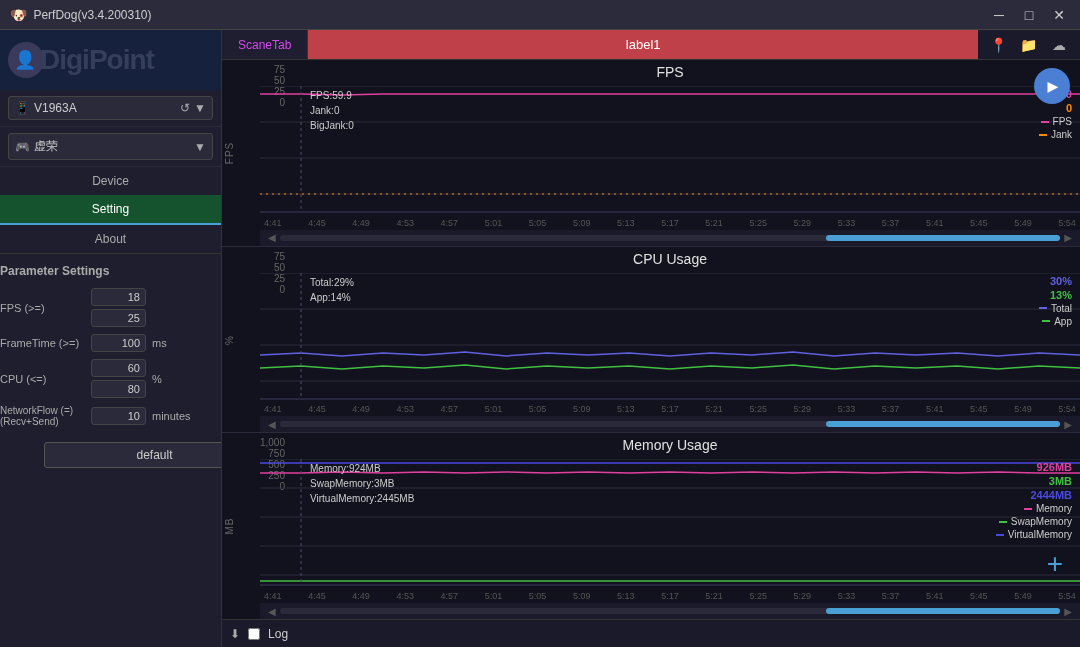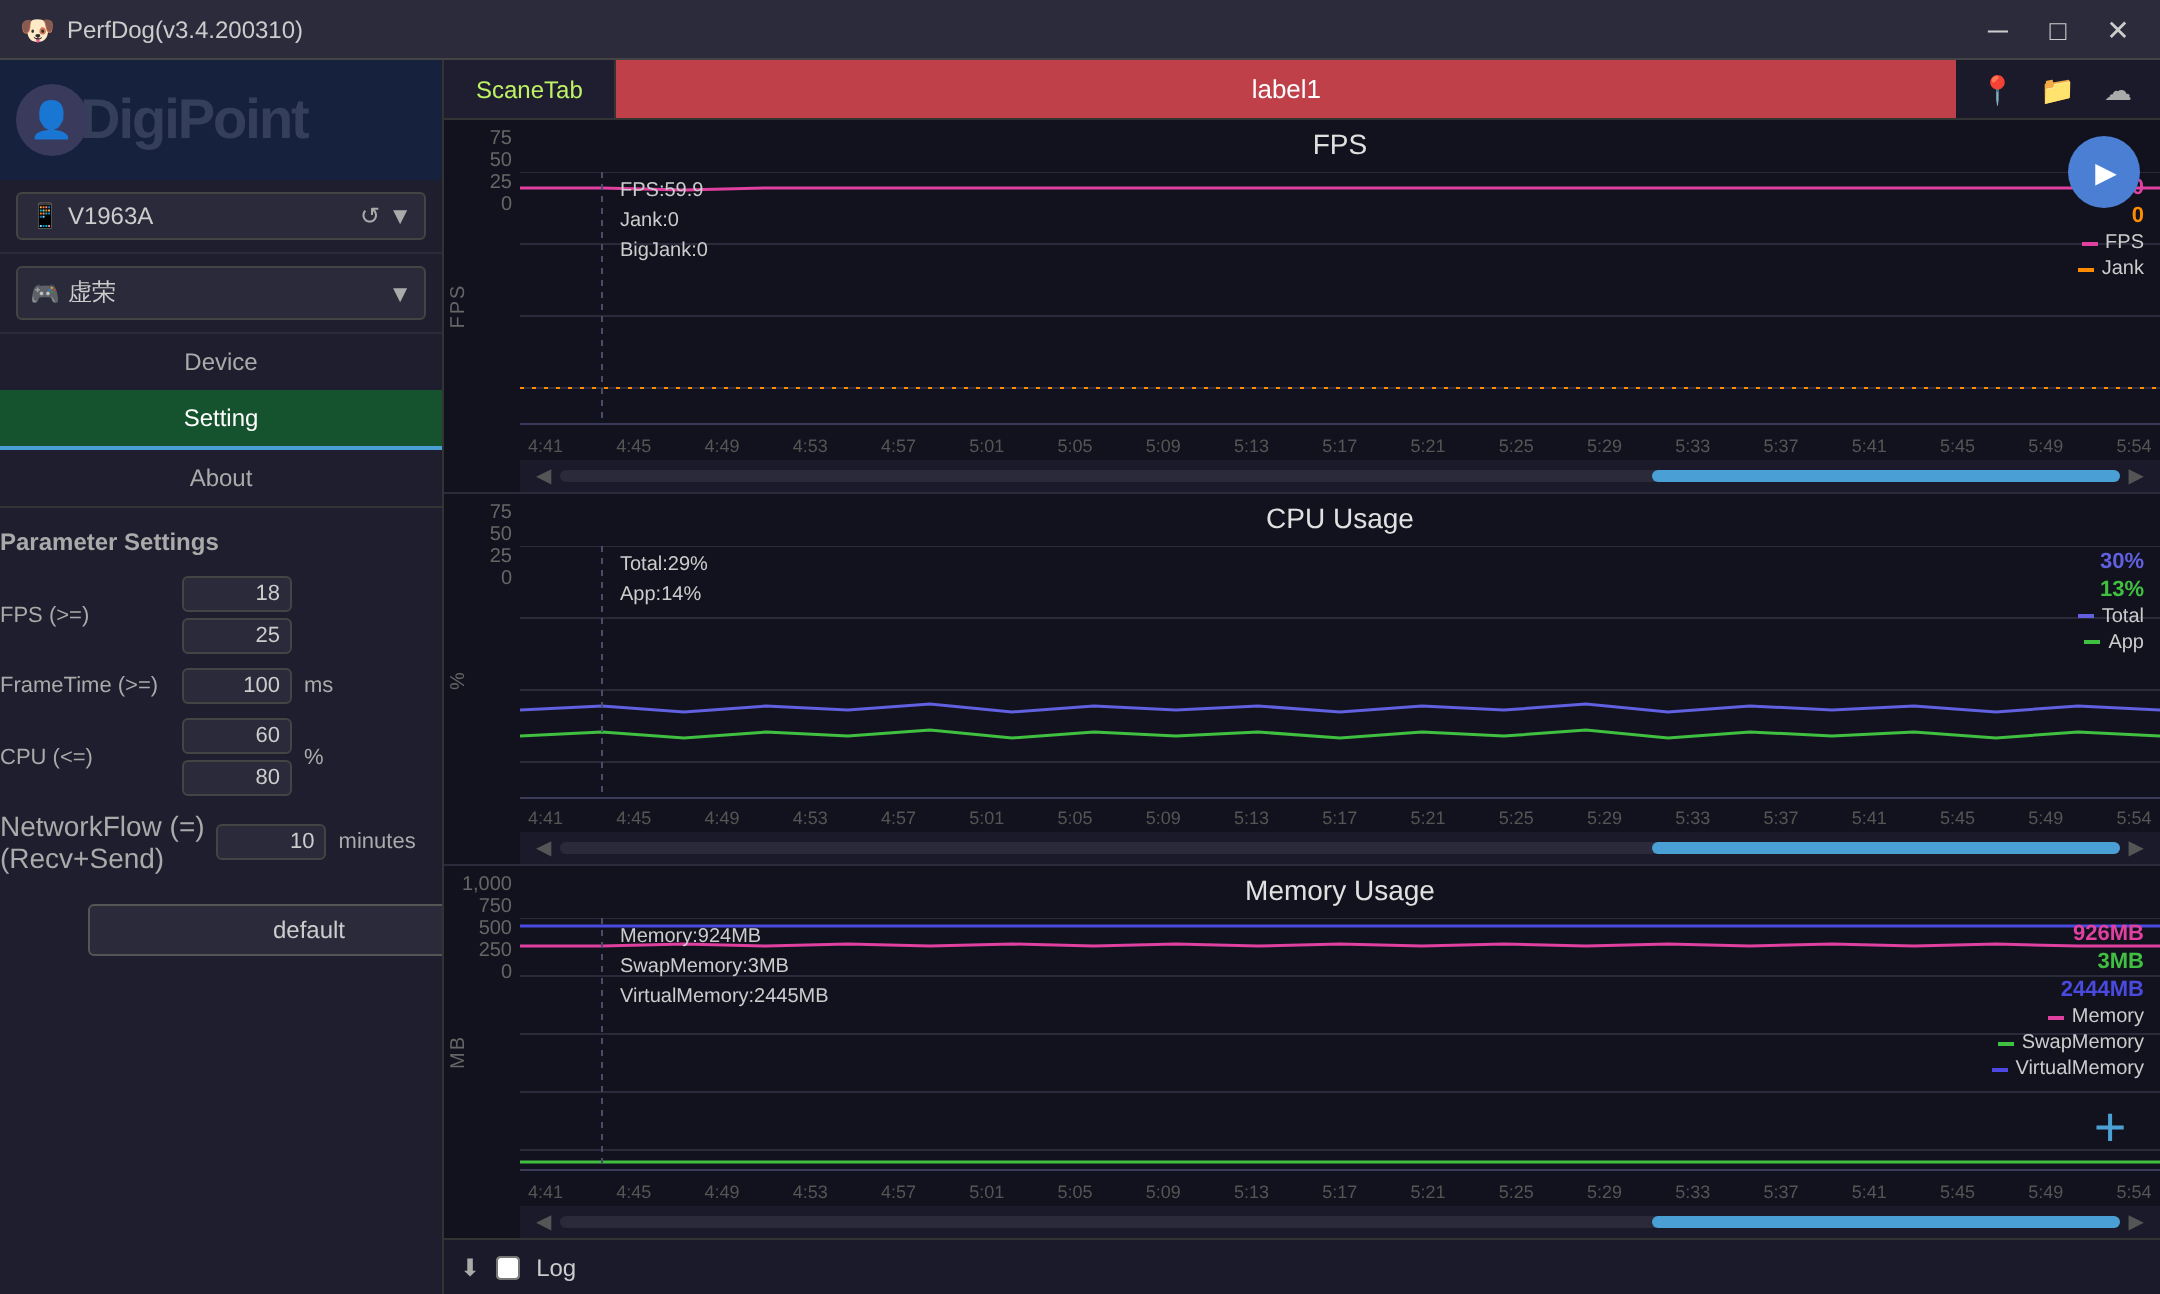--- a/index.html
+++ b/index.html
@@ -189,21 +189,21 @@
       display: flex;
       align-items: center;
       background: #1a1a2a;
       border-bottom: 1px solid #333;
     }
     .scene-tab {
       padding: 0 16px;
       height: 100%;
       display: flex; align-items: center;
       background: #1e1e30;
-      color: #bef264;
+      color: #d946ef;
       font-size: 12px;
       border-right: 1px solid #333;
       cursor: pointer;
     }
     .label-tab {
       flex: 1;
       height: 100%;
       display: flex; align-items: center; justify-content: center;
       background: #c0404a;
       color: #fff;
@@ -257,20 +257,21 @@
       position: absolute;
       left: 2px;
       top: 50%;
       transform: translateY(-50%) rotate(180deg);
       letter-spacing: 1px;
     }
     .chart-y-axis-wrap {
       width: 38px;
       min-width: 38px;
       position: relative;
+      padding-left: 29px;
     }
 
     .chart-inner {
       flex: 1;
       position: relative;
       overflow: hidden;
     }
 
     .chart-title {
       text-align: center;
@@ -501,21 +502,21 @@
         <div class="param-label">CPU (&lt;=)</div>
         <div class="param-inputs">
           <input class="param-input" type="text" value="60" style="">
           <input class="param-input" type="text" value="80" style="">
         </div>
         <span class="param-unit">%</span>
       </div>
 
       
       <div class="param-row">
-        <div class="param-label" style="font-size:14px;">
+        <div class="param-label" style="font-size:10px;">
           NetworkFlow (=)<br>(Recv+Send)
         </div>
         <input class="param-input" type="text" value="10" style="">
         <span class="param-unit">minutes</span>
       </div>
 
       <button class="default-btn">default</button>
     </div>
   </div>
 

